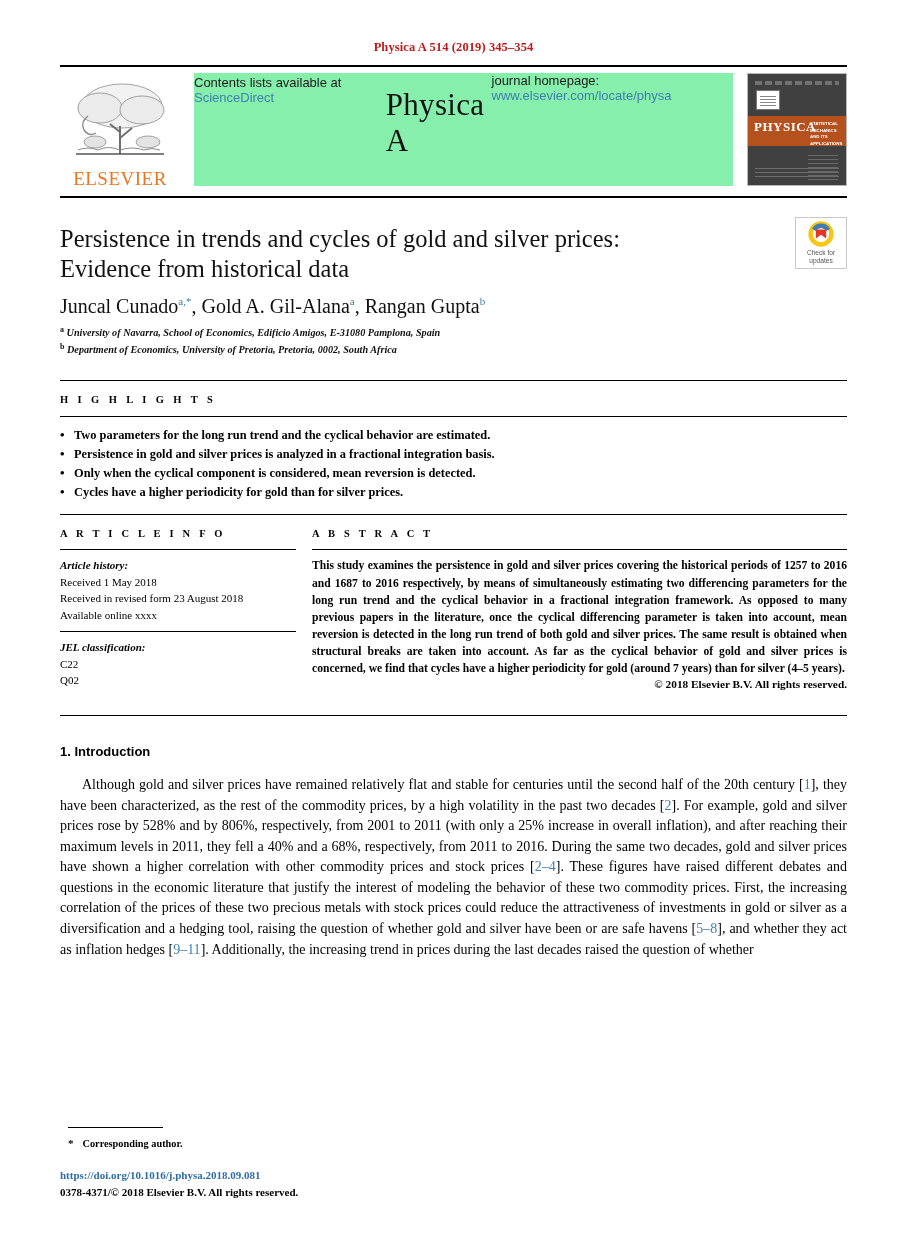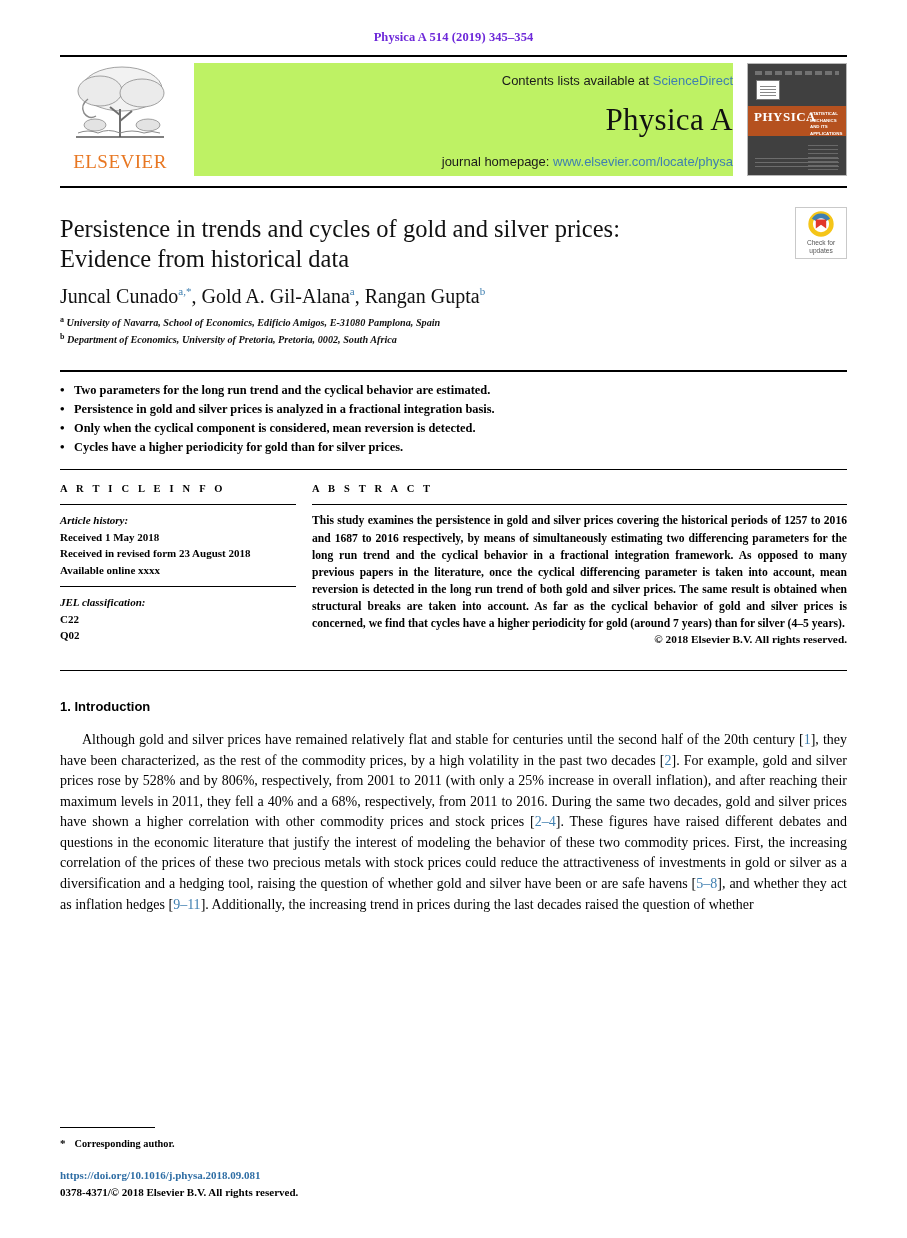--- a/index.html
+++ b/index.html
@@ -19,68 +19,68 @@
     position: relative;
     width: 907px;
     height: 1238px;
     box-sizing: border-box;
     padding: 0 60px;
   }
 
   
   .running-head {
     text-align: center;
-    color: #6d28d9;
+    color: #b91c1c;
     font-family: "Liberation Serif", serif;
     font-weight: bold;
     font-size: 12.5px;
-    padding-top: 30px;
+    padding-top: 40px;
     letter-spacing: .1px;
   }
 
   
   .masthead-rule {
     border-top: 2.2px solid #000;
     margin-top: 10px;
   }
   .masthead {
     display: flex;
     align-items: stretch;
     height: 127px;
     margin-top: 0px;
   }
   .elsevier-logo {
     width: 120px;
     flex: 0 0 120px;
     display: flex;
     flex-direction: column;
     align-items: center;
-    justify-content: flex-start;
+    justify-content: center;
     padding-top: 6px;
     box-sizing: border-box;
   }
   .elsevier-tree {
     width: 100px;
     height: 88px;
   }
   .elsevier-word {
     color: #E87722;
     font-family: "Liberation Serif", serif;
     font-size: 19px;
     letter-spacing: .5px;
     line-height: 1;
     margin-top: 1px;
   }
   .masthead-center {
     flex: 1 1 auto;
-    background: #bef264;
+    background: #86efac;
     margin: 6px 14px 8px 14px;
     display: flex;
-    flex-direction: column;
-    align-items: flex-end;
+    flex-direction: row;
+    align-items: flex-start;
     justify-content: center;
     box-sizing: border-box;
   }
   .contents-line {
     font-family: "Liberation Sans", sans-serif;
     font-size: 13px;
     color: #1a1a1a;
     margin-top: 2px;
   }
   .journal-name {
@@ -242,21 +242,21 @@
   .info-group { margin-bottom: 8px; }
   .info-title {
     font-family: "Liberation Serif", serif;
     font-style: italic;
     font-weight: bold;
     font-size: 11px;
     line-height: 1.5;
   }
   .info-line {
     font-family: "Liberation Serif", serif;
-    font-weight: bold;
+    font-weight: normal;
     font-size: 11px;
     line-height: 1.5;
   }
   .abstract-rule { border-top: 1.1px solid #000; margin-bottom: 7px; }
   .abstract-text {
     font-family: "Liberation Serif", serif;
     font-weight: bold;
     font-size: 11.6px;
     line-height: 1.48;
     text-align: justify;
@@ -284,21 +284,21 @@
     font-weight: normal;
     font-size: 14px;
     line-height: 1.47;
     text-align: justify;
     text-indent: 22px;
     margin-top: 16px;
     color: #000;
   }
 
   
-  .foot-wrap { position: absolute; left: 60px; right: 60px; bottom: 86px; }
+  .foot-wrap { position: absolute; left: 68px; right: 60px; bottom: 86px; }
   .foot-rule { border-top: 1.4px solid #000; width: 95px; margin-bottom: 7px; }
   .foot-line {
     font-family: "Liberation Serif", serif;
     font-weight: bold;
     font-size: 10.3px;
     line-height: 1.55;
     color: #000;
   }
   .foot-line .star { font-size: 11px; margin-right: 9px; }
   .foot-emails { padding-left: 22px; }
@@ -400,20 +400,21 @@
     </div>
 
     <div class="affil">
       <div><sup>a</sup> <span>University of Navarra, School of Economics, Edificio Amigos, E-31080  Pamplona, Spain</span></div>
       <div><sup>b</sup> <span>Department of Economics, University of Pretoria, Pretoria, 0002, South Africa</span></div>
     </div>
   </div>
 
   <div style="margin-top:22px">
     <div class="sec-rule"></div>
+    <div class="sec-head">H I G H L I G H T S</div>
     <div class="sec-rule-thin"></div>
     <ul class="hl-list">
       <li>Two parameters for the long run trend and the cyclical behavior are estimated.</li>
       <li>Persistence in gold and silver prices is analyzed in a fractional integration basis.</li>
       <li>Only when the cyclical component is considered, mean reversion is detected.</li>
       <li>Cycles have a higher periodicity for gold than for silver prices.</li>
     </ul>
   </div>
 
   <div class="sec-rule"></div>

